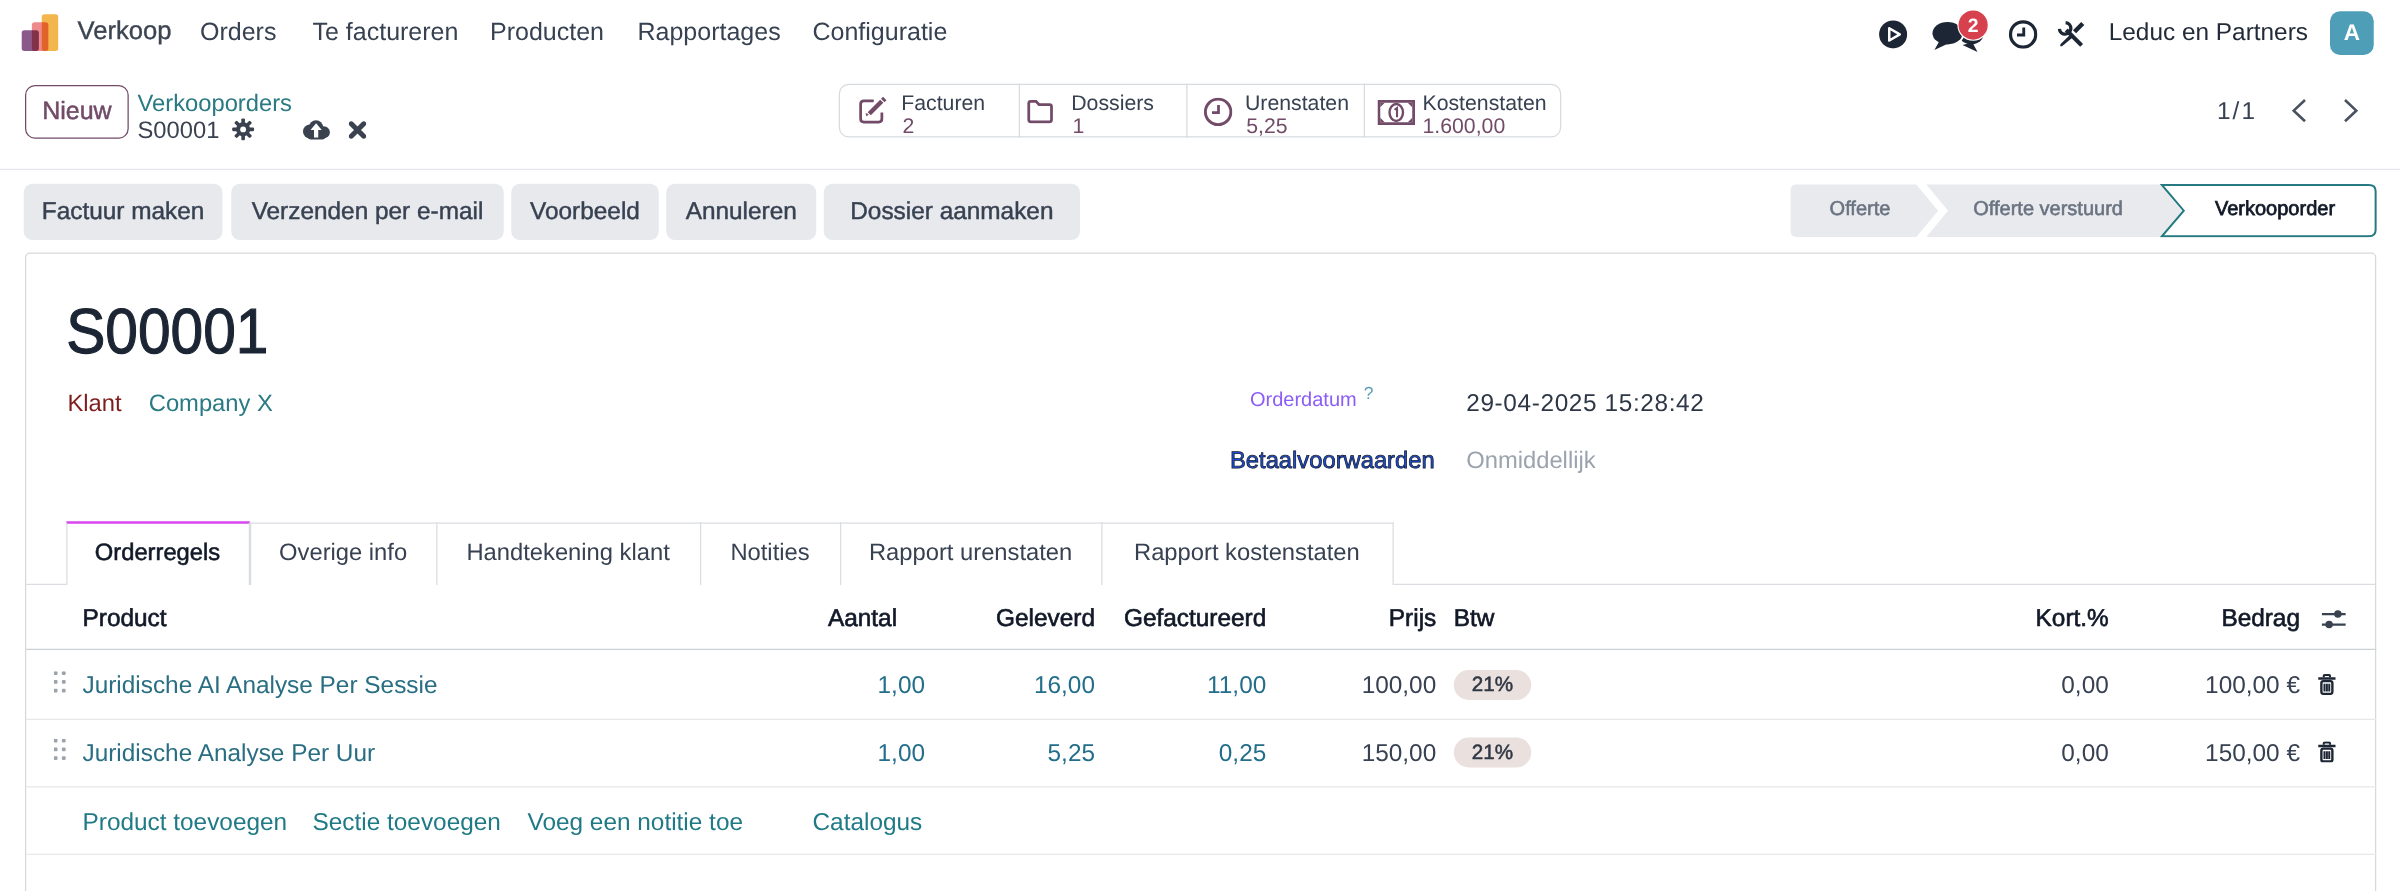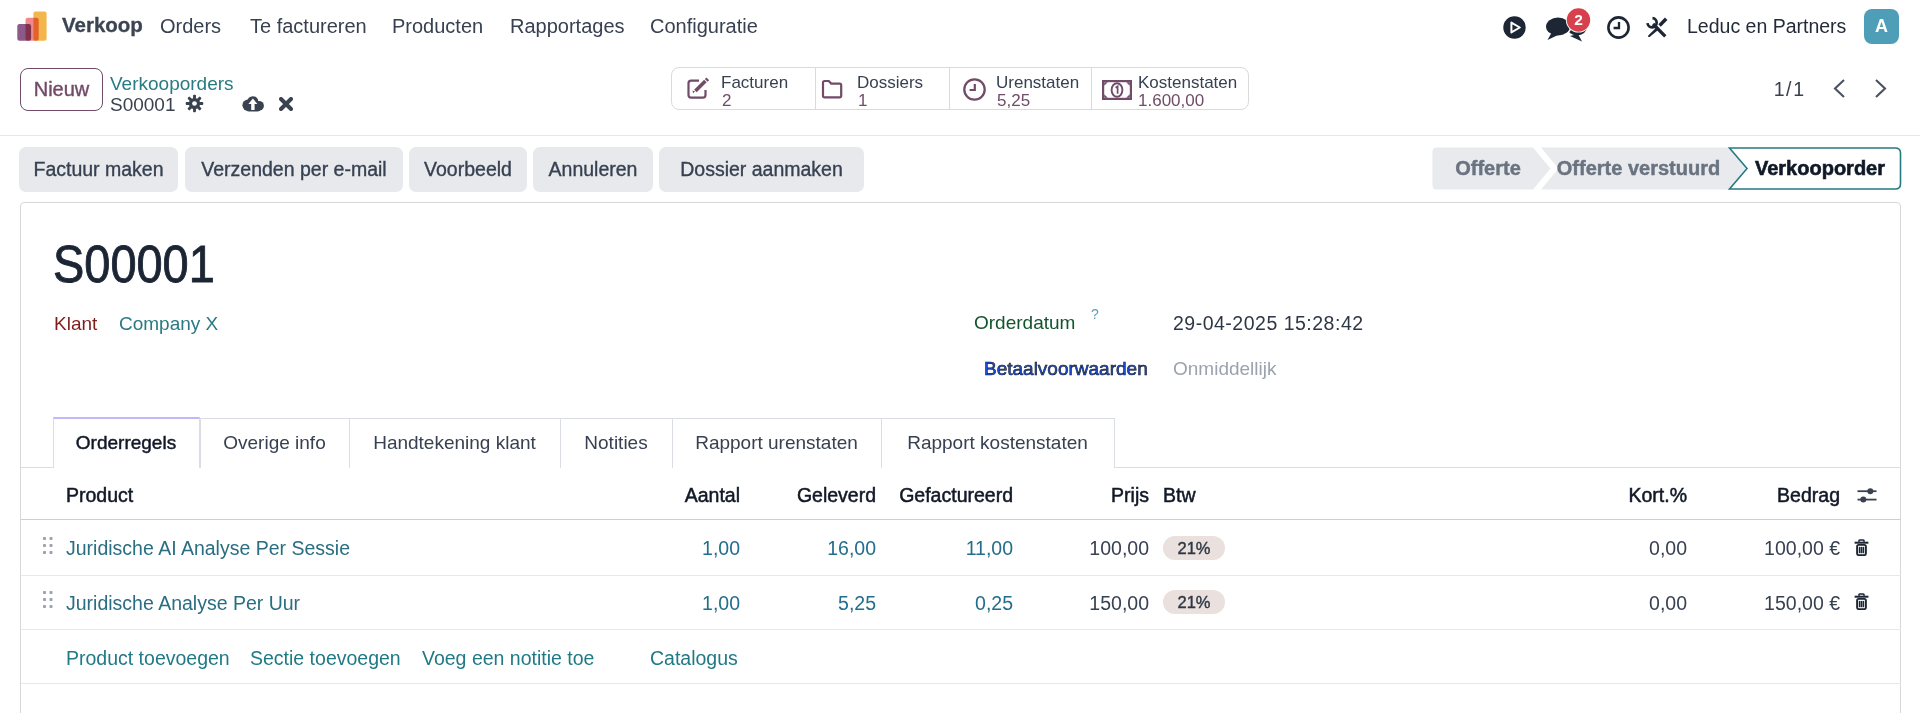--- a/index.html
+++ b/index.html
@@ -5,42 +5,42 @@
   * { margin:0; padding:0; box-sizing:border-box; }
   html,body { width:1920px; height:713px; background:#fff; font-family:"Liberation Sans", sans-serif; overflow:hidden; -webkit-font-smoothing:antialiased; }
   .abs { position:absolute; }
   .teal { color:#2a7a83; }
   #page { position:relative; width:1920px; height:713px; }
   
   .navitem { position:absolute; top:15px; font-size:20px; color:#374151; }
   
   .gbtn { position:absolute; top:147px; height:45px; background:#e7e9ec; border-radius:7px; color:#374151; font-size:19.5px; font-weight:400; -webkit-text-stroke:0.35px currentColor; line-height:45px; text-align:center; }
   
-  .stattext { position:absolute; top:0; height:42px; line-height:42px; font-size:20px; font-weight:700; -webkit-text-stroke:0.45px currentColor; color:#6a7380; text-align:center; }
+  .stattext { position:absolute; top:0; height:42px; line-height:42px; font-size:16px; font-weight:400; -webkit-text-stroke:0.45px currentColor; color:#6a7380; text-align:center; }
   .statlbl { position:absolute; font-size:17px; color:#374151; line-height:17px; white-space:nowrap; }
   .statval { position:absolute; font-size:17px; color:#714b67; line-height:17px; white-space:nowrap; }
   
   .tab { position:absolute; top:418px; height:50px; line-height:48px; font-size:19px; color:#374151; text-align:center; border:1px solid #dadde1; border-bottom:none; background:#fff; }
   
   .th { position:absolute; font-size:19.5px; font-weight:400; -webkit-text-stroke:0.5px currentColor; color:#111827; white-space:nowrap; }
   .td { position:absolute; font-size:19.5px; color:#374151; white-space:nowrap; }
   .num { color:#226e8b; }
 </style>
 </head>
 <body>
 <div id="page">
 
   <svg class="abs" style="left:17px;top:11px" width="30" height="31" viewBox="0 0 30 31">
     <g style="isolation:isolate">
       <rect x="16.4" y="0.4" width="13.2" height="29.4" rx="2.2" fill="#f3b64c"></rect>
       <rect x="8.5" y="6.8" width="13.2" height="23" rx="2.2" fill="#ee8a8b" style="mix-blend-mode:multiply"></rect>
       <rect x="0.3" y="13.1" width="13.8" height="16.7" rx="2.2" fill="#8b5a8a" style="mix-blend-mode:multiply"></rect>
     </g>
   </svg>
-  <div class="abs" style="left:62px;top:13px;font-size:20.5px;color:#3c4452;font-weight:700;-webkit-text-stroke:0.3px #3c4452">Verkoop</div>
+  <div class="abs" style="left:62px;top:13px;font-size:20.5px;color:#3c4452;font-weight:400;-webkit-text-stroke:0.3px #3c4452">Verkoop</div>
   <div class="navitem" style="left:160px">Orders</div>
   <div class="navitem" style="left:250px">Te factureren</div>
   <div class="navitem" style="left:392px">Producten</div>
   <div class="navitem" style="left:510px">Rapportages</div>
   <div class="navitem" style="left:650px">Configuratie</div>
 
   <svg class="abs" style="left:1503px;top:16px" width="23" height="23" viewBox="0 0 23 23">
     <circle cx="11.5" cy="11.5" r="11.2" fill="#1d2634"></circle>
     <path d="M8.4 6.6 L16.8 11.5 L8.4 16.4 Z" fill="none" stroke="#fff" stroke-width="2" stroke-linejoin="round"></path>
   </svg>
@@ -165,36 +165,36 @@
   <div class="stattext" style="left:1546px;top:147px;width:185px">Offerte verstuurd</div>
   <div class="stattext" style="left:1750px;top:147px;width:140px;color:#111827;-webkit-text-stroke:0.6px #111827">Verkooporder</div>
 
   <div class="abs" style="left:20px;top:202px;width:1881px;height:520px;border:1px solid #d6d9dc;border-radius:4px;background:#fff"></div>
 
   <div class="abs" style="left:53px;top:239px;font-size:51px;font-weight:400;color:#1c2534;line-height:51px;-webkit-text-stroke:0.9px #1c2534;transform:scaleX(0.92);transform-origin:left top">S00001</div>
 
   <div class="abs" style="left:54px;top:313px;font-size:19px;color:#7f1d1d">Klant</div>
   <div class="abs teal" style="left:119px;top:313px;font-size:19px">Company X</div>
 
-  <div class="abs" style="left:974px;top:312px;font-size:19px;color:#14532d">Orderdatum</div>
+  <div class="abs" style="left:1000px;top:312px;font-size:16px;color:#8b5cf6">Orderdatum</div>
   <div class="abs" style="left:1091px;top:306px;font-size:14px;color:#5f9fb5">?</div>
   <div class="abs" style="left:1173px;top:312px;font-size:19.5px;color:#2e3745;letter-spacing:0.5px">29-04-2025 15:28:42</div>
   <div class="abs" style="left:984px;top:358px;font-size:19px;font-weight:400;-webkit-text-stroke:0.6px #111827;color:#1d4ed8">Betaalvoorwaarden</div>
   <div class="abs" style="left:1173px;top:358px;font-size:19px;color:#9ba3ae">Onmiddellijk</div>
 
   <div class="abs" style="left:21px;top:467px;width:1880px;height:1px;background:#dadde1"></div>
   <div class="tab" style="left:199.5px;width:150px">Overige info</div>
   <div class="tab" style="left:348.5px;width:212px">Handtekening klant</div>
   <div class="tab" style="left:559.5px;width:113px">Notities</div>
   <div class="tab" style="left:671.5px;width:210px">Rapport urenstaten</div>
   <div class="tab" style="left:880.5px;width:234px">Rapport kostenstaten</div>
-  <div class="tab" style="left:52.5px;width:147px;top:417px;height:51px;line-height:47px;border-top:2px solid #c4b5fd;font-weight:400;-webkit-text-stroke:0.45px currentColor;color:#111827;z-index:2">Orderregels</div>
+  <div class="tab" style="left:52.5px;width:147px;top:417px;height:51px;line-height:47px;border-top:2px solid #d946ef;font-weight:400;-webkit-text-stroke:0.45px currentColor;color:#111827;z-index:2">Orderregels</div>
 
   <div class="th" style="left:66px;top:484px">Product</div>
-  <div class="th" style="left:640px;top:484px;width:100px;text-align:right">Aantal</div>
+  <div class="th" style="left:640px;top:484px;width:100px;text-align:center">Aantal</div>
   <div class="th" style="left:776px;top:484px;width:100px;text-align:right">Geleverd</div>
   <div class="th" style="left:883px;top:484px;width:130px;text-align:right">Gefactureerd</div>
   <div class="th" style="left:1049px;top:484px;width:100px;text-align:right">Prijs</div>
   <div class="th" style="left:1163px;top:484px">Btw</div>
   <div class="th" style="left:1587px;top:484px;width:100px;text-align:right">Kort.%</div>
   <div class="th" style="left:1740px;top:484px;width:100px;text-align:right">Bedrag</div>
   <svg class="abs" style="left:1857px;top:487px" width="20" height="17" viewBox="0 0 20 17">
     <line x1="0.5" y1="4.2" x2="19.5" y2="4.2" stroke="#3a4250" stroke-width="1.8"></line>
     <circle cx="13.3" cy="4.2" r="3" fill="#3a4250"></circle>
     <line x1="0.5" y1="12.6" x2="19.5" y2="12.6" stroke="#3a4250" stroke-width="1.8"></line>

